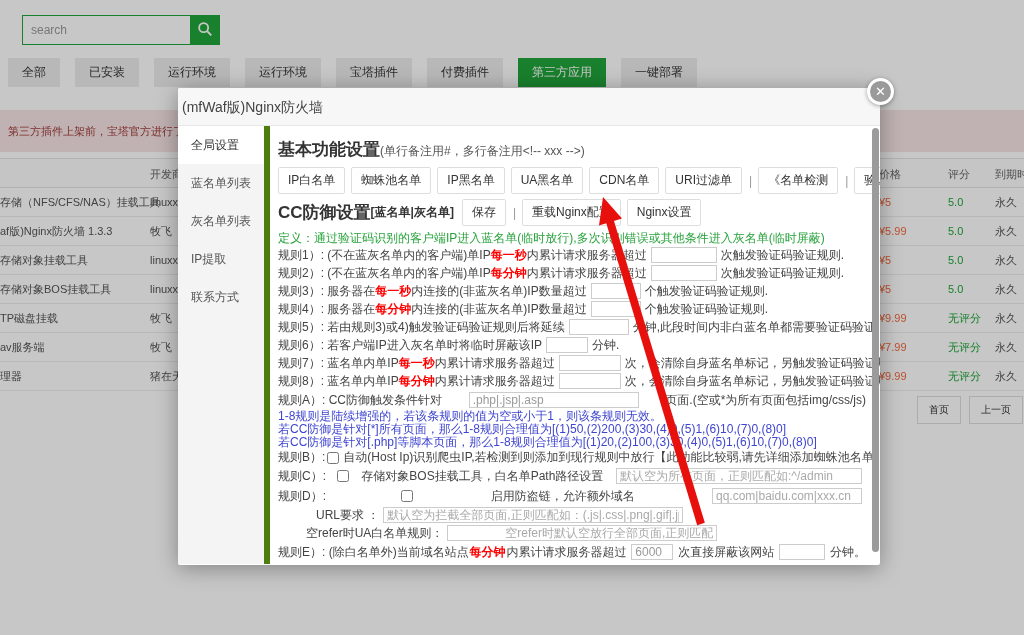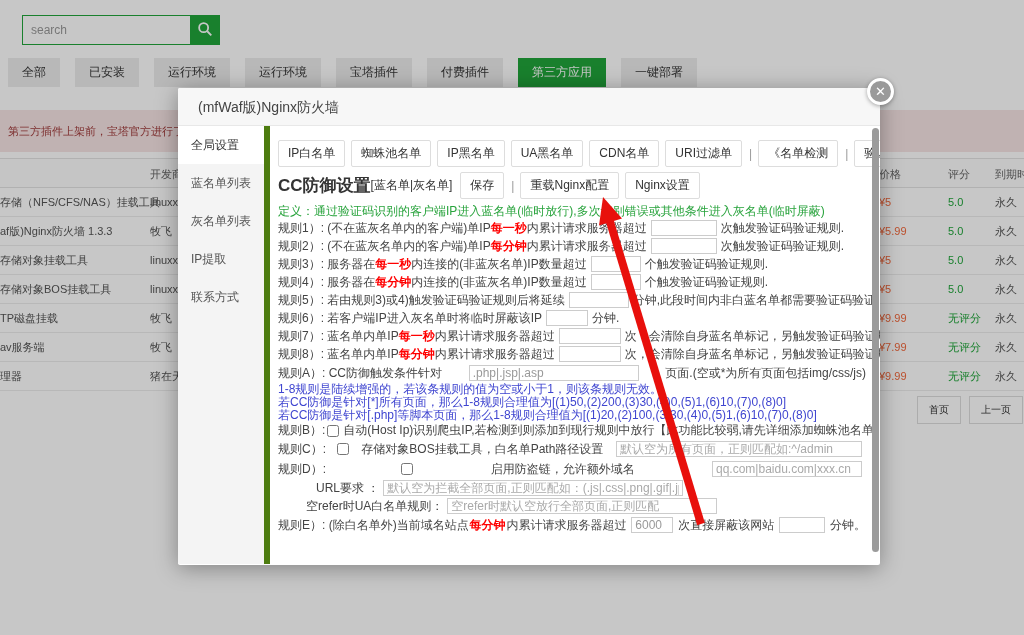--- a/index.html
+++ b/index.html
@@ -48,38 +48,38 @@
   
   .overlay { position:absolute; inset:0; background:rgba(0,0,0,0.22); z-index:10; }
   
   .modal {
     position:absolute; left:178px; top:88px; width:702px; height:477px;
     background:#fff; z-index:20; border-radius:2px;
     box-shadow:0 3px 22px rgba(0,0,0,0.35);
   }
   .modal-header {
     height:38px; line-height:38px; background:#f7f7f7;
-    border-bottom:1px solid #e8e8e8; padding-left:20px;
+    border-bottom:1px solid #e8e8e8; padding-left:4px;
     font-size:14px; color:#444; border-radius:2px 2px 0 0;
   }
   .modal-close {
     position:absolute; left:689px; top:-10px; width:27px; height:27px;
     background:#9a9a9a; border:3px solid #fff; border-radius:50%;
     color:#fff; font-size:13px; font-weight:bold; text-align:center; line-height:21px;
     cursor:pointer; box-shadow:0 1px 4px rgba(0,0,0,0.35); z-index:26;
   }
   .modal-body { display:flex; height:438px; }
   .msidebar { width:92px; background:#f4f4f4; border-right:6px solid #4d7c0f; }
   .msidebar-item { height:38px; line-height:38px; padding-left:13px; font-size:12px; color:#555; cursor:pointer; }
   .msidebar-item.active { background:#fff; color:#333; }
   .mcontent { flex:1; padding:8px 14px 0 8px; position:relative; overflow:hidden; }
   .sec-title { display:flex; align-items:baseline; margin-top:4px; }
   .sec-title b { font-size:17px; color:#333; }
   .sec-hint { font-size:12px; color:#555; }
-  .sec-tag { font-size:12px; font-weight:normal; color:#333; margin-right:8px; }
+  .sec-tag { font-size:12px; font-weight:bold; color:#333; margin-right:8px; }
   .btn-row { display:flex; align-items:center; margin-top:6px; }
   .mbtn {
     background:#fff; border:1px solid #ddd; border-radius:2px; color:#333;
     font-size:12px; padding:4px 9px; margin-right:6px; cursor:pointer; white-space:nowrap;
   }
   .sep { color:#999; margin:0 6px 0 1px; }
   .cc-row { display:flex; align-items:center; margin-top:5px; }
   .def-line { color:#28a33c; margin-top:4px; line-height:16px; white-space:nowrap; }
   .rule { display:flex; align-items:center; height:18px; white-space:nowrap; color:#444; }
   .rule.tall { height:20px;justify-content:space-between; }
@@ -208,20 +208,24 @@
     <div class="msidebar">
       <div class="msidebar-item active">全局设置</div>
       <div class="msidebar-item">蓝名单列表</div>
       <div class="msidebar-item">灰名单列表</div>
       <div class="msidebar-item">IP提取</div>
       <div class="msidebar-item">联系方式</div>
     </div>
 
     <div class="mcontent">
 
+      <div class="sec-title">
+        <b>基本功能设置</b>
+        <span class="sec-hint">(单行备注用#，多行备注用&lt;!-- xxx --&gt;)</span>
+      </div>
 
       <div class="btn-row">
         <button class="mbtn">IP白名单</button>
         <button class="mbtn">蜘蛛池名单</button>
         <button class="mbtn">IP黑名单</button>
         <button class="mbtn">UA黑名单</button>
         <button class="mbtn">CDN名单</button>
         <button class="mbtn">URI过滤单</button>
         <span class="sep">|</span>
         <button class="mbtn">《名单检测</button>
@@ -318,21 +322,21 @@
           <input type="checkbox" class="cbx" style="">
           <span>启用防盗链，允许额外域名</span>
           <input class="rinput" style="width: 150px;" placeholder="qq.com|baidu.com|xxx.cn">
       </div>
       <div class="rule indent1" style="height:18px">
         <span>URL要求 ：</span>
           <input class="rinput" style="width: 300px;" placeholder="默认空为拦截全部页面,正则匹配如：(.js|.css|.png|.gif|.jpe?g|.apk)$">
       </div>
       <div class="rule indent2" style="height:18px">
         <span>空refer时UA白名单规则：</span>
-          <input class="rinput" style="width: 270px;" placeholder="空refer时默认空放行全部页面,正则匹配">
+          <input class="rinput" style="width: 270px; text-align: right;" placeholder="空refer时默认空放行全部页面,正则匹配">
       </div>
       <div class="rule tall">
         <span>规则E）: (除白名单外)当前域名站点</span>
           <span class="redw">每分钟</span>
           <span>内累计请求服务器超过</span>
           <input class="rinput" style="width: 42px;" value="6000">
           <span>次直接屏蔽该网站</span>
           <input class="rinput" style="width: 46px;">
           <span>分钟。</span>
       </div>

